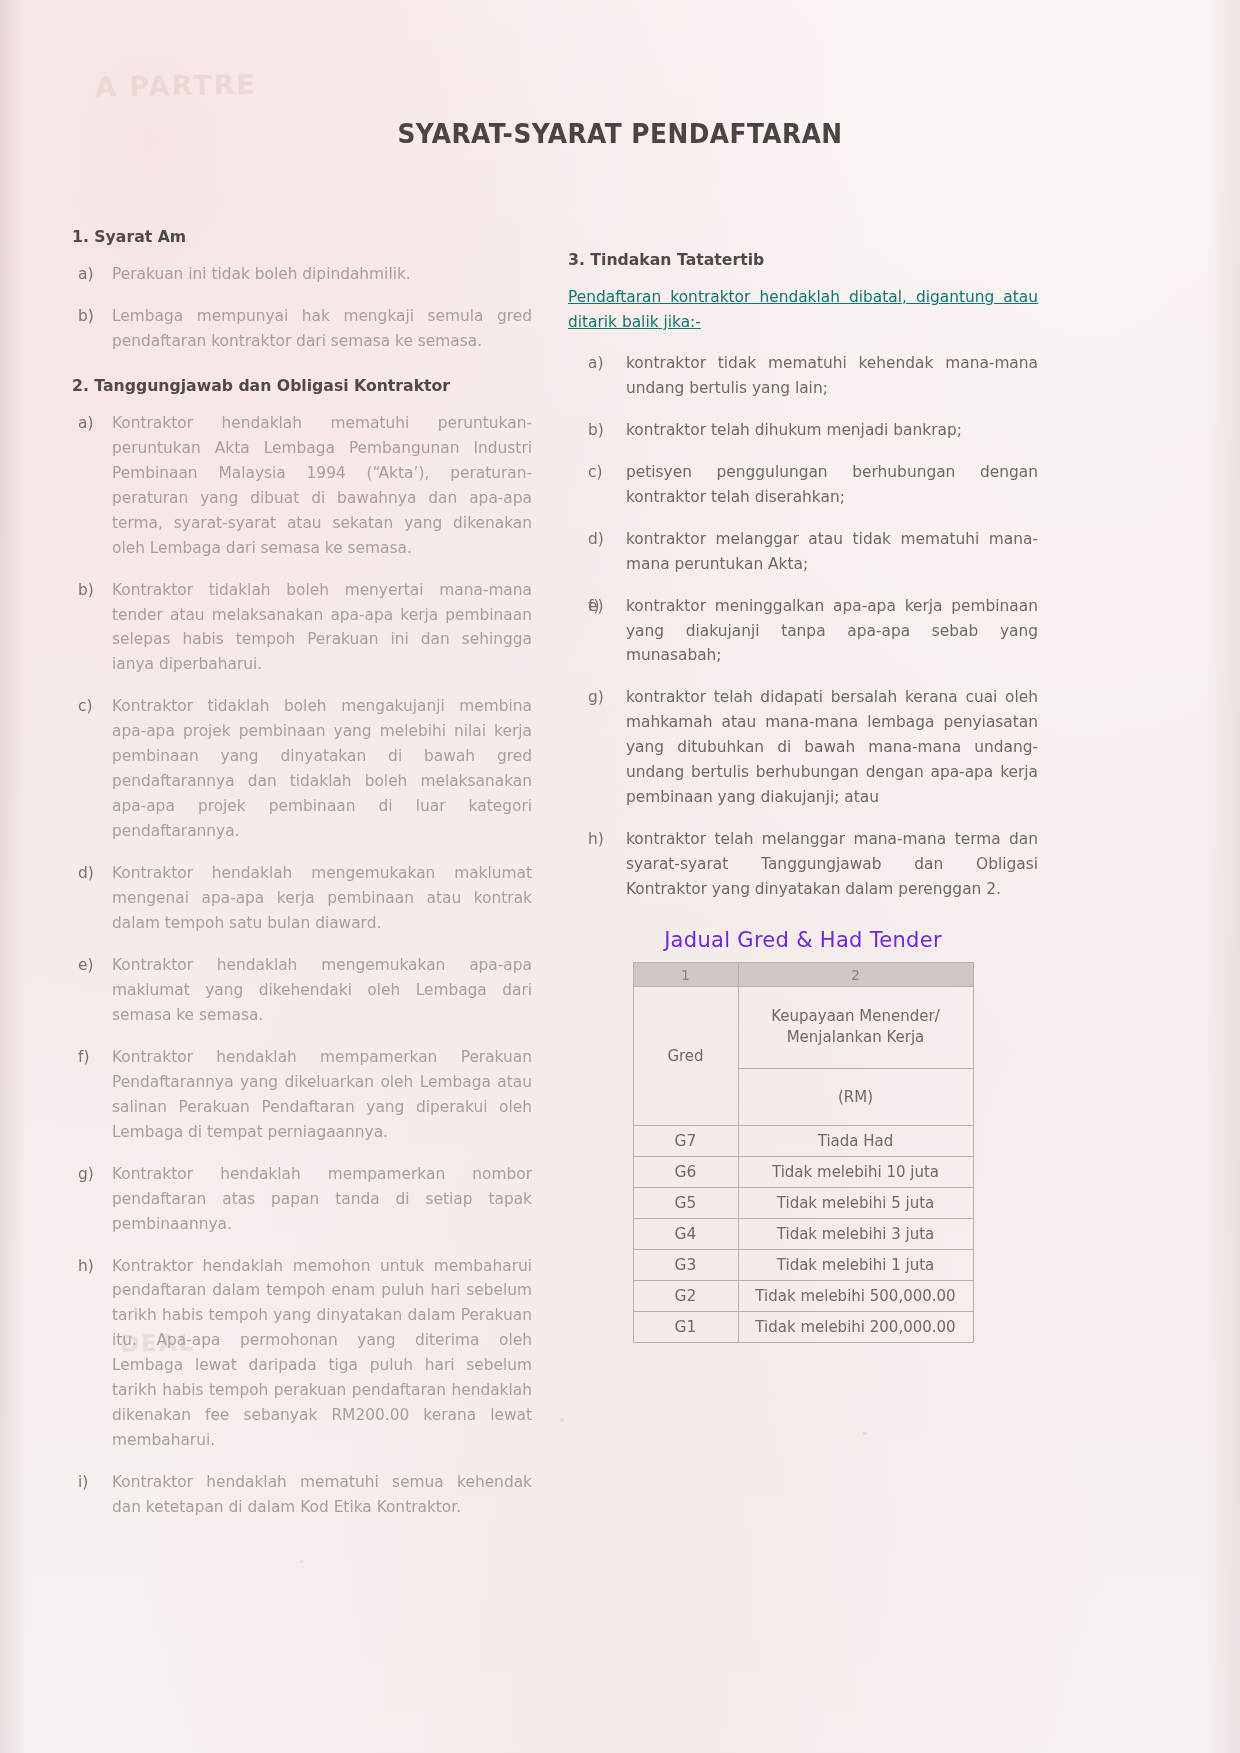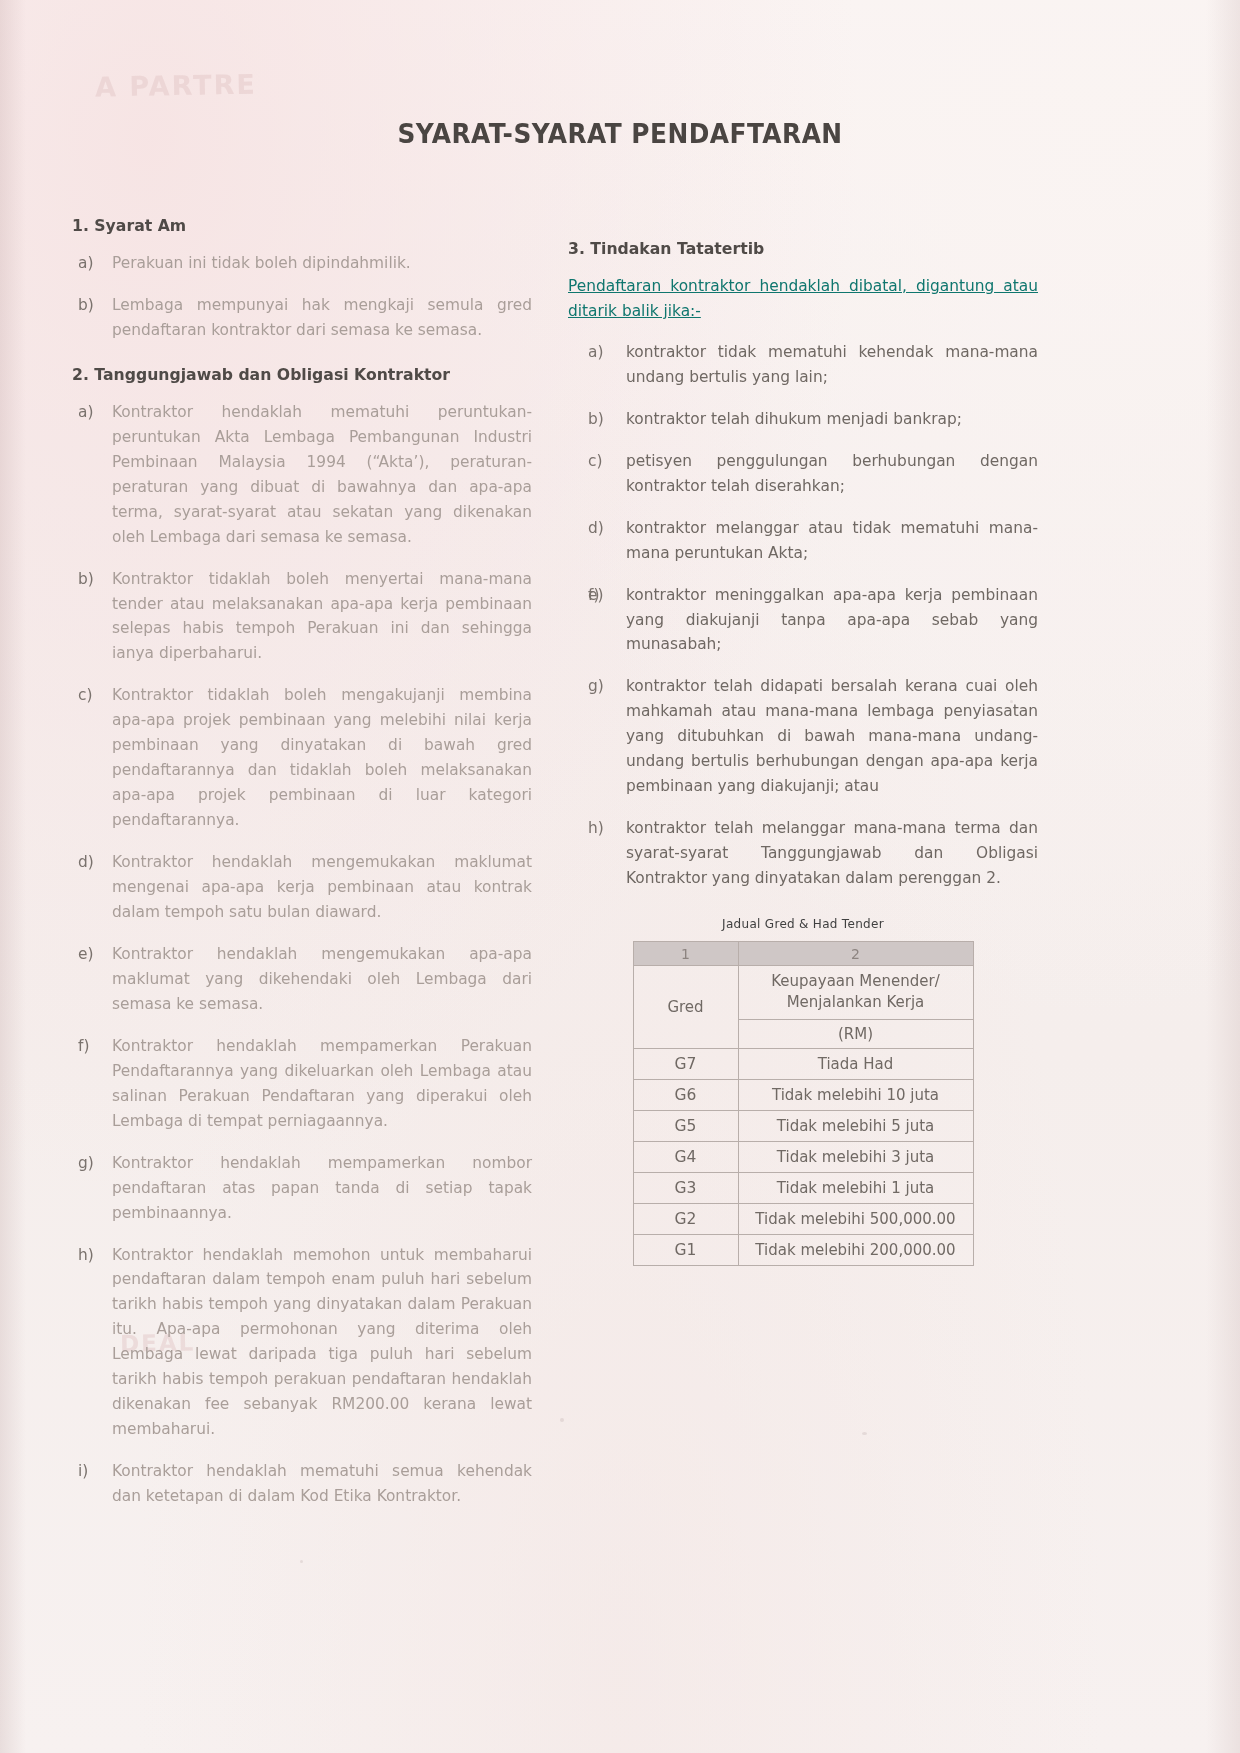--- a/index.html
+++ b/index.html
@@ -47,21 +47,21 @@
     position:absolute;left:0;right:0;top:118px;
     text-align:center;
     font-family:"DejaVu Sans","Liberation Sans",sans-serif;
     font-weight:bold;
     font-size:27px;
     letter-spacing:.5px;
     color:#4a4542;
     transform:scaleX(.92);
   }
 
-  .col{position:absolute;top:216px;}
+  .col{position:absolute;top:227px;}
   .col-left{left:72px;width:460px;}
   .col-right{left:568px;width:470px;margin-top:23px;}
 
   h2.sec{
     font-size:16.5px;
     font-weight:bold;
     color:#4f4a47;
     margin:0 0 16px 0;
     transform:scaleX(.95);
     transform-origin:left center;
@@ -98,37 +98,37 @@
   ol.items.indent > li .marker{left:20px;}
 
   .faded{color:#a99e99;margin-top:25px;}
   .fadedMore{color:#bbb0ab;}
   .dark{color:#5d5652;}
 
   
   .tbl-wrap{margin-top:26px;}
   .tbl-title{
     text-align:center;
-    font-size:12px;
-    color:#404040;
+    font-size:21px;
+    color:#6d28d9;
     margin-bottom:10px;
     letter-spacing:.3px;
   }
   table.gred{
     border-collapse:collapse;
     width:340px;
     margin:0 auto;
     font-size:15px;
     color:#706964;
     table-layout:fixed;
   }
   table.gred td,table.gred th{
     border:1px solid #b8aeaa;
     text-align:center;
-    padding:5px 4px;
+    padding:19px 4px;
     font-weight:normal;
   }
   table.gred thead th{
     background:#cfc7c6;
     color:#8d8480;
     font-size:14px;
     padding:3px 4px;
     height:17px;
   }
   table.gred col.c1{width:105px;}

